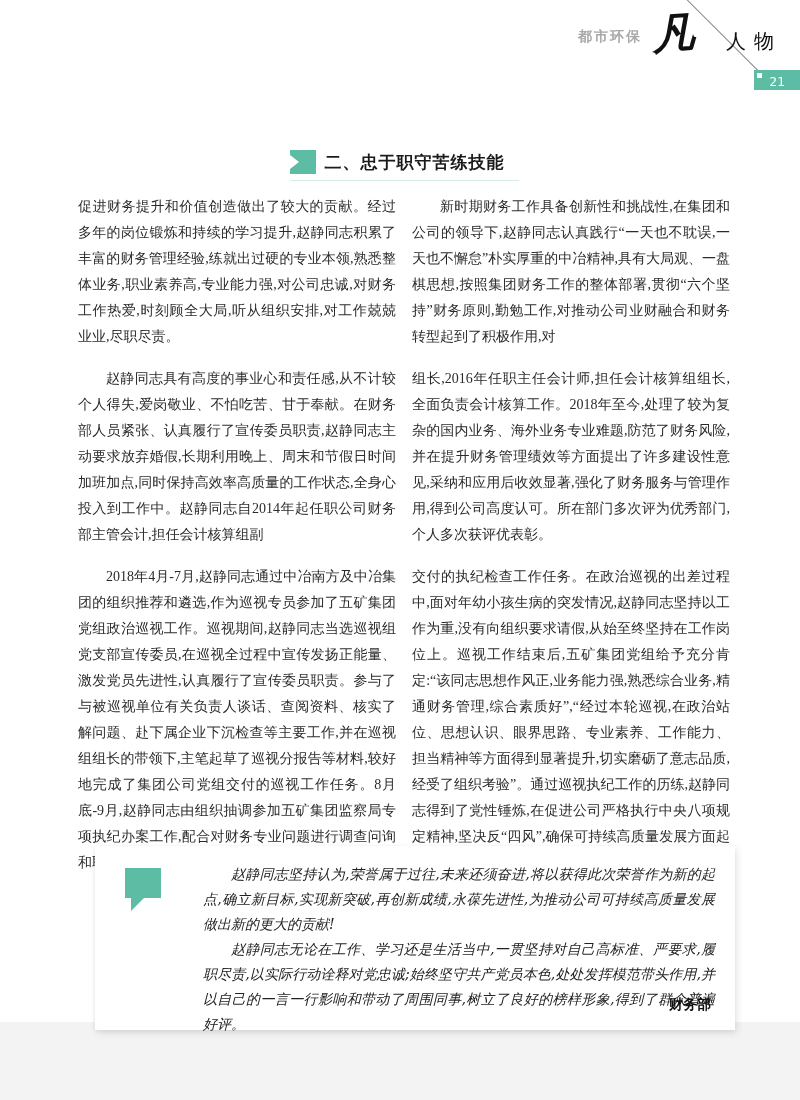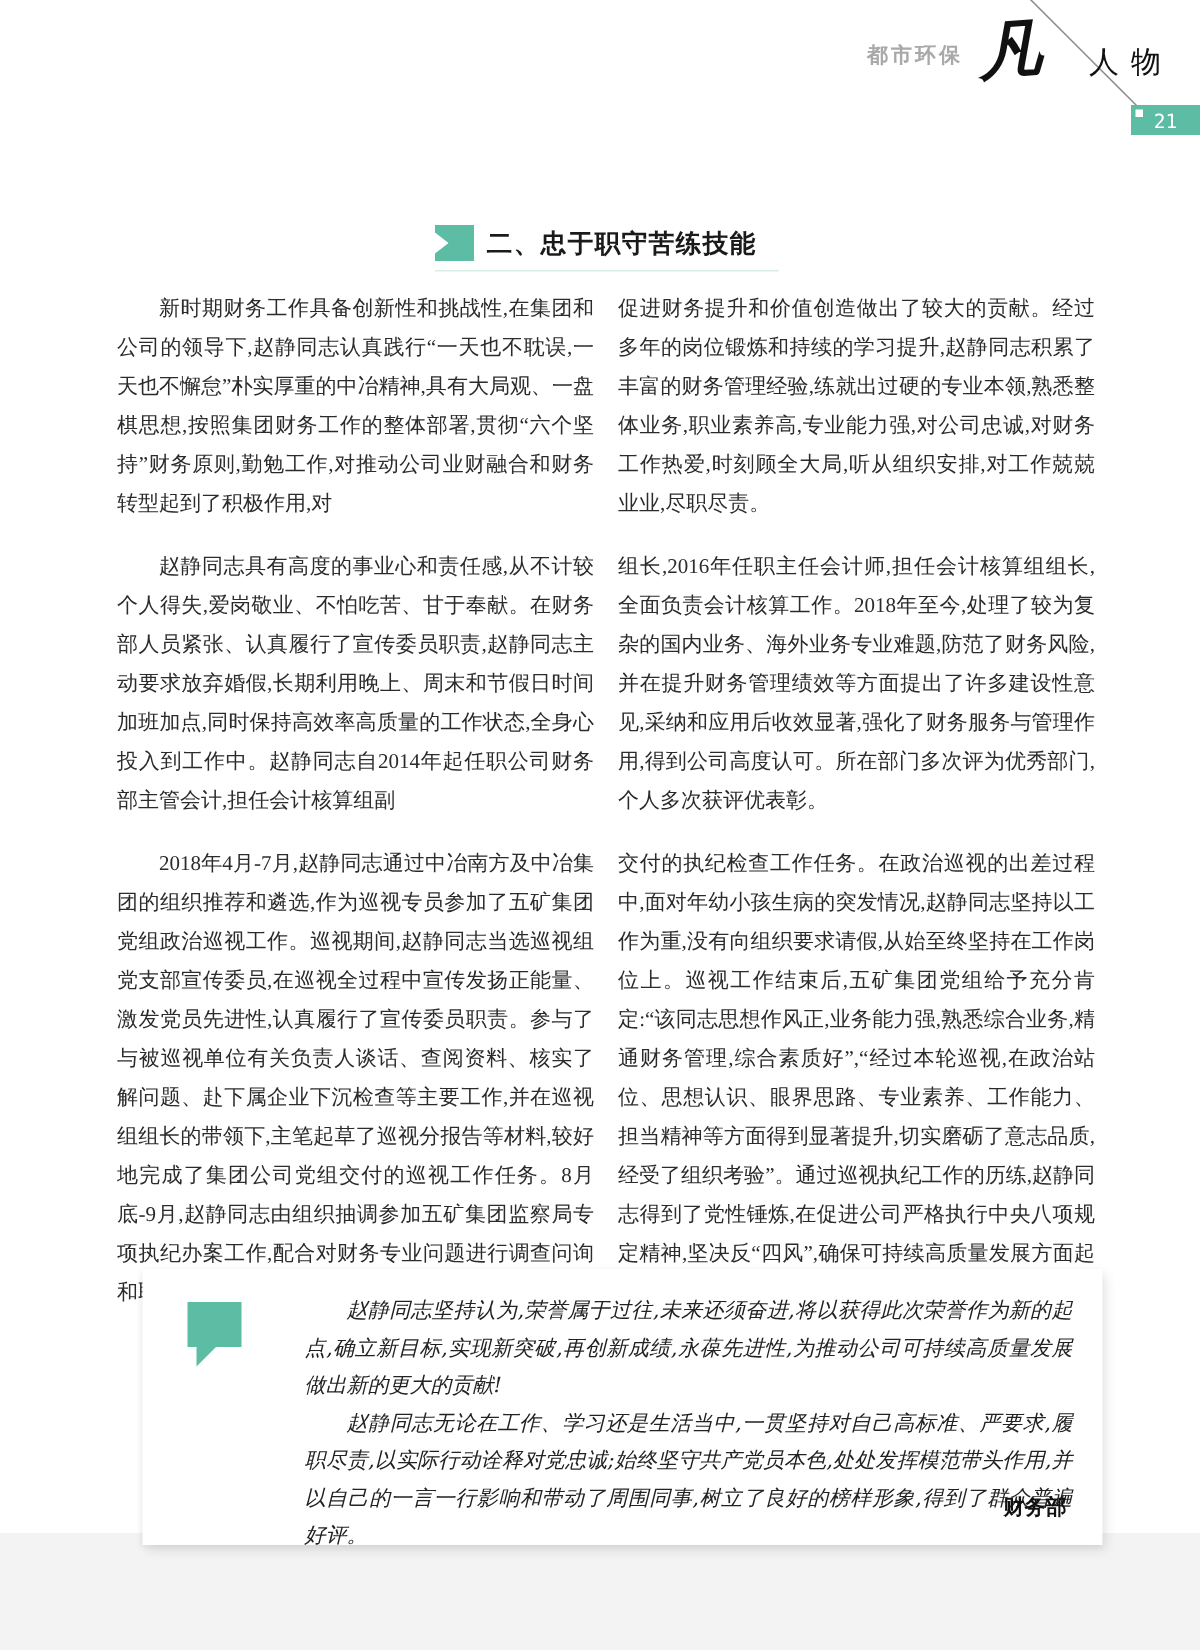--- a/index.html
+++ b/index.html
@@ -109,22 +109,22 @@
   <main class="content">
 
     <section>
       <div class="sec-head">
         <div class="sec-head-inner">
           <span class="marker accent-bg" style="background: rgb(92, 189, 164);"></span>
           <h2 class="sec-title">二、忠于职守苦练技能</h2>
         </div>
       </div>
       <div class="cols">
+        <p class="col">促进财务提升和价值创造做出了较大的贡献。经过多年的岗位锻炼和持续的学习提升,赵静同志积累了丰富的财务管理经验,练就出过硬的专业本领,熟悉整体业务,职业素养高,专业能力强,对公司忠诚,对财务工作热爱,时刻顾全大局,听从组织安排,对工作兢兢业业,尽职尽责。</p>
         <p class="col indent">新时期财务工作具备创新性和挑战性,在集团和公司的领导下,赵静同志认真践行“一天也不耽误,一天也不懈怠”朴实厚重的中冶精神,具有大局观、一盘棋思想,按照集团财务工作的整体部署,贯彻“六个坚持”财务原则,勤勉工作,对推动公司业财融合和财务转型起到了积极作用,对</p>
-        <p class="col">促进财务提升和价值创造做出了较大的贡献。经过多年的岗位锻炼和持续的学习提升,赵静同志积累了丰富的财务管理经验,练就出过硬的专业本领,熟悉整体业务,职业素养高,专业能力强,对公司忠诚,对财务工作热爱,时刻顾全大局,听从组织安排,对工作兢兢业业,尽职尽责。</p>
       </div>
     </section>
 
     <section>
       <div class="cols">
         <p class="col indent">赵静同志具有高度的事业心和责任感,从不计较个人得失,爱岗敬业、不怕吃苦、甘于奉献。在财务部人员紧张、认真履行了宣传委员职责,赵静同志主动要求放弃婚假,长期利用晚上、周末和节假日时间加班加点,同时保持高效率高质量的工作状态,全身心投入到工作中。赵静同志自2014年起任职公司财务部主管会计,担任会计核算组副</p>
         <p class="col">组长,2016年任职主任会计师,担任会计核算组组长,全面负责会计核算工作。2018年至今,处理了较为复杂的国内业务、海外业务专业难题,防范了财务风险,并在提升财务管理绩效等方面提出了许多建设性意见,采纳和应用后收效显著,强化了财务服务与管理作用,得到公司高度认可。所在部门多次评为优秀部门,个人多次获评优表彰。</p>
       </div>
     </section>
 

